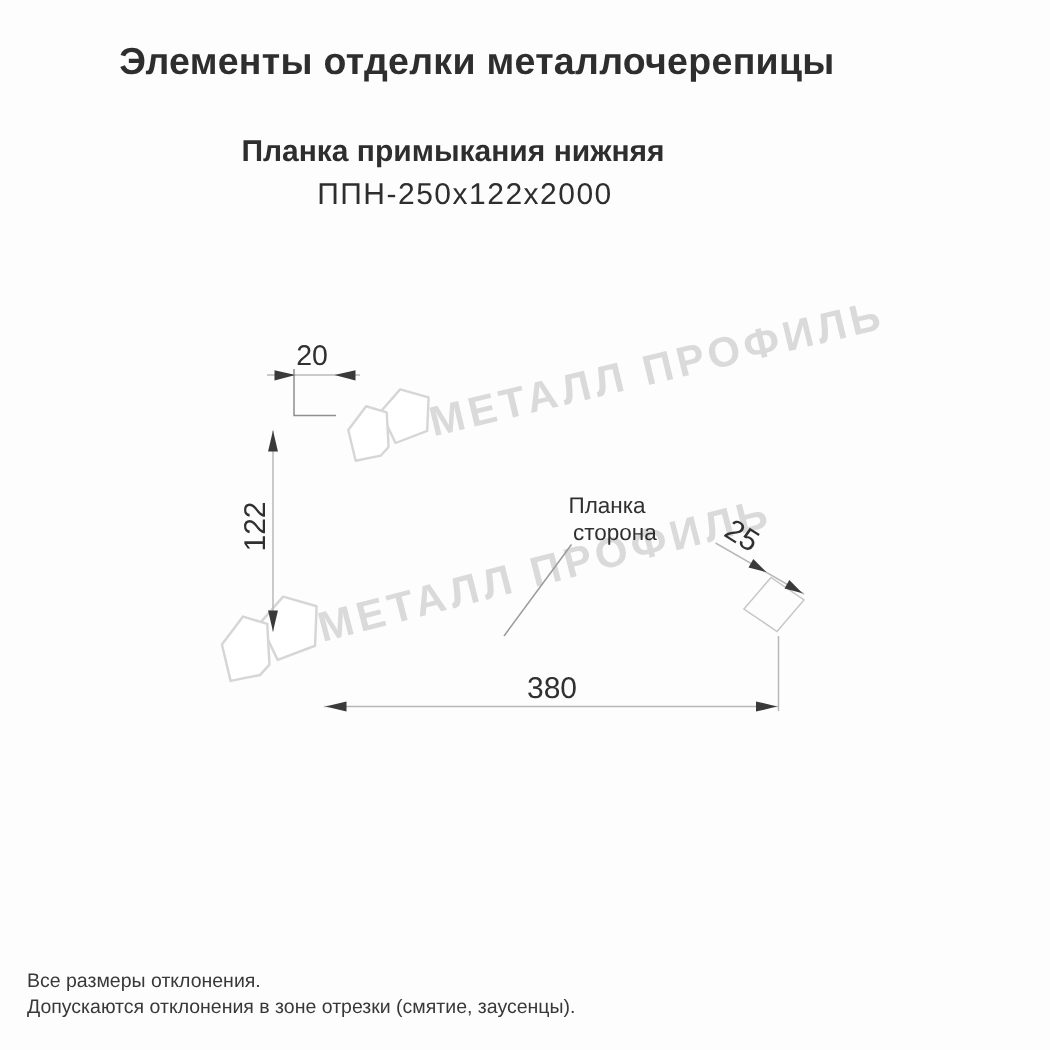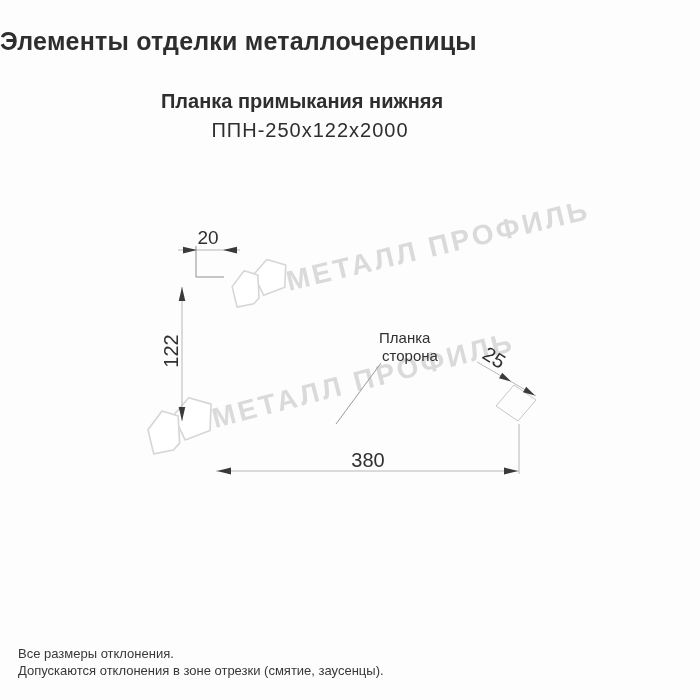--- a/index.html
+++ b/index.html
@@ -3,21 +3,21 @@
 <meta charset="utf-8">
 <style>
   html,body{margin:0;padding:0;}
   body{
     width:700px;height:700px;position:relative;overflow:hidden;
     background:#fdfdfd;
     font-family:"Liberation Sans","DejaVu Sans",sans-serif;
   }
   .abs{position:absolute;}
   .page-title{
-    left:0;top:27px;width:636px;
+    left:0;top:27px;width:636px;text-align:center;
     font-size:25px;font-weight:bold;color:#2e2e2e;letter-spacing:.2px;
   }
   .subtitle{
     left:0;top:90px;width:604px;text-align:center;
     font-size:20px;font-weight:bold;color:#2e2e2e;
   }
   .model{
     left:0;top:119px;width:620px;text-align:center;
     font-size:20px;font-weight:normal;color:#2e2e2e;letter-spacing:1px;
   }

